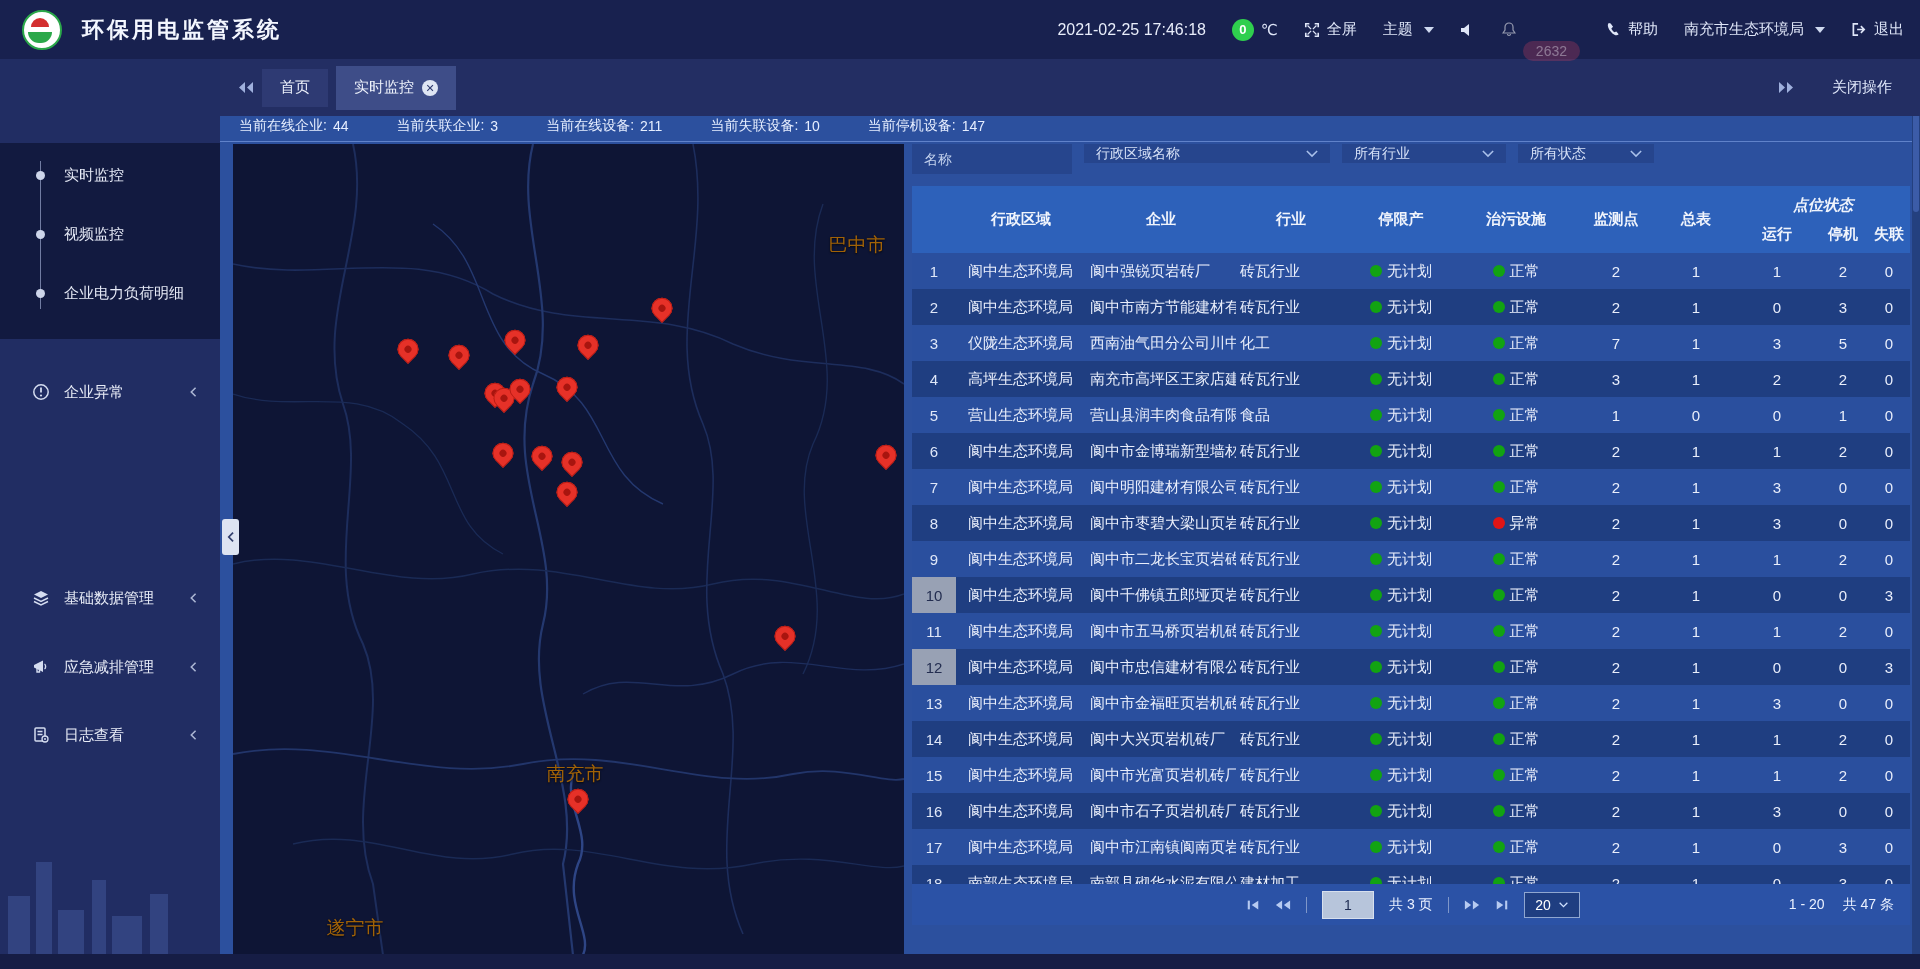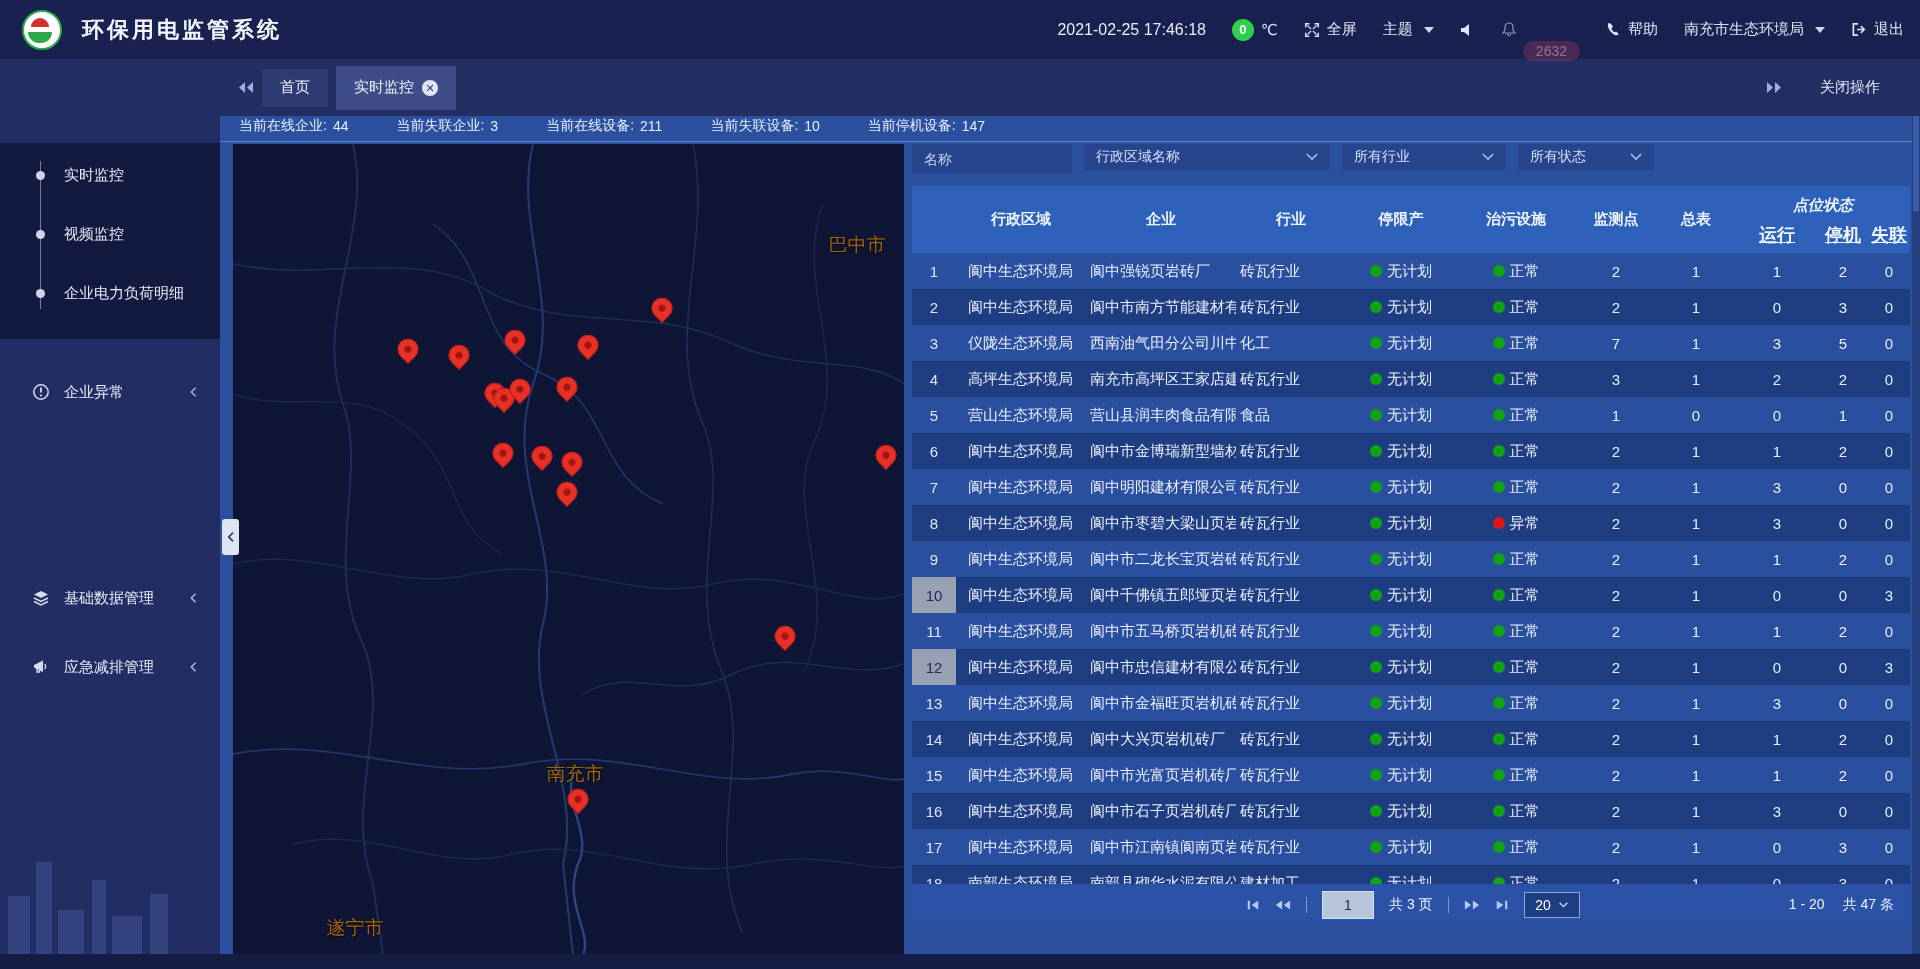--- a/index.html
+++ b/index.html
@@ -37,50 +37,50 @@
   .skyline div{position:absolute;bottom:0;background:rgba(96,126,205,.28);}
 
   
   .tabbar{left:220px;top:59px;width:1700px;height:57px;background:#232e63;display:flex;align-items:center;z-index:3;}
   .tab{height:38px;display:flex;align-items:center;padding:0 18px;margin-left:8px;color:#eef2fb;font-size:15px;cursor:pointer;}
   .tab.home{background:#2e3a73;}
   .tab.active{background:#3e4d88;height:44px;gap:8px;}
   .tab-close{width:16px;height:16px;border-radius:50%;background:#dfe6f4;color:#2e3a6e;font-size:11px;line-height:16px;
              text-align:center;font-weight:bold;cursor:pointer;}
   .tb-arrow{margin-left:18px;cursor:pointer;flex:none;}
-  .tb-right{margin-left:auto;display:flex;align-items:center;gap:38px;padding-right:40px;color:#dfe7fa;font-size:15px;}
+  .tb-right{margin-left:auto;display:flex;align-items:center;gap:38px;padding-right:28px;color:#dfe7fa;font-size:15px;}
 
   
   .stats{left:220px;top:111px;width:1700px;height:31px;display:flex;align-items:center;gap:48px;padding-left:19px;
          border-bottom:1px solid rgba(160,190,255,.45);box-sizing:border-box;color:#e6eeff;font-size:14px;}
   .stat{display:flex;gap:6px;align-items:center;}
 
   
   .map{left:233px;top:144px;width:671px;height:811px;background:#0e1535;overflow:hidden;}
   .city{position:absolute;color:#a16207;font-size:19px;text-shadow:0 1px 2px rgba(0,0,0,.8);transform:translate(-50%,-50%);white-space:nowrap;}
   .pin{position:absolute;width:21px;height:21px;background:#e63128;border-radius:50% 50% 50% 0;
        transform:translate(-50%,-92%) rotate(-45deg);box-shadow:inset 0 0 0 1px #b81d15;cursor:pointer;}
   .pin::after{content:"";position:absolute;left:7px;top:7px;width:7px;height:7px;border-radius:50%;background:#a8150f;}
   .collapse-handle{left:222px;top:519px;width:17px;height:36px;background:#dde4f2;border-radius:3px;z-index:6;
                    display:flex;align-items:center;justify-content:center;cursor:pointer;}
 
   
   .filters{left:912px;top:144px;width:998px;height:30px;display:flex;gap:12px;}
   .f-input{width:160px;height:30px;background:#26458d;border:none;color:#dbe5f8;font-size:14px;padding:0 12px;box-sizing:border-box;font-family:inherit;}
   .f-input::placeholder{color:#c3d2ee;}
-  .f-select{height:26px;background:#26458d;color:#d6e1f7;font-size:14px;display:flex;align-items:center;
+  .f-select{height:19px;background:#26458d;color:#d6e1f7;font-size:14px;display:flex;align-items:center;
             padding:0 12px;box-sizing:border-box;cursor:pointer;}
   .f-select .sp{flex:1;}
   .w246{width:246px;} .w164{width:164px;} .w136{width:136px;}
 
   .table{left:912px;top:186px;width:998px;height:698px;overflow:hidden;}
   .thead{position:relative;height:67px;background:#2d61ba;color:#f0f4fc;font-weight:bold;font-size:15px;}
   .hgrid,.trow{display:grid;grid-template-columns:44px 130px 150px 110px 110px 120px 80px 80px 82px 50px 42px;}
   .hgrid{height:67px;align-items:center;text-align:center;}
-  .hgrid .sub{padding-top:30px;font-size:18px;text-decoration:underline;}
+  .hgrid .sub{padding-top:30px;font-size:15px;}
   .group-label{position:absolute;top:10px;left:824px;width:174px;text-align:center;font-style:italic;font-weight:bold;font-size:15px;}
   .tbody{height:631px;overflow:hidden;}
   .trow{height:36px;align-items:center;font-size:15px;color:#e9eefb;cursor:pointer;}
   .trow:nth-child(odd){background:#2a4f9e;}
   .trow:nth-child(even){background:#1f3e81;}
   .cell{white-space:nowrap;overflow:hidden;}
   .idx{height:36px;display:flex;align-items:center;justify-content:center;color:#dfe7f8;}
   .idx.hl{background:#98a1b4;color:#232d50;}
   .pl12{padding-left:12px;} .pl4{padding-left:4px;}
   .status{display:flex;align-items:center;justify-content:center;gap:5px;}
@@ -219,20 +219,36 @@
         </svg>
     </span>
     <span>基础数据管理</span>
     <span class="mcaret">
       <svg width="10" height="12" viewBox="0 0 10 14">
           <path d="M8 2L3 7l5 5" stroke="#cfd9f0" stroke-width="1.8" fill="none"></path>
         </svg>
     </span>
   </div>
 
+  <div class="m-sec" style="top:658px">
+    <span class="micon">
+      <svg width="18" height="18" viewBox="0 0 18 18">
+          <rect x="3" y="2" width="10" height="13" rx="1" stroke="#d4dcf0" stroke-width="1.5" fill="none"></rect>
+          <path d="M5.5 5.5h5M5.5 8.5h5" stroke="#d4dcf0" stroke-width="1.3"></path>
+          <circle cx="13" cy="13" r="3" fill="#212d63" stroke="#d4dcf0" stroke-width="1.3"></circle>
+          <circle cx="13" cy="13" r="1" fill="#d4dcf0"></circle>
+        </svg>
+    </span>
+    <span>日志查看</span>
+    <span class="mcaret">
+      <svg width="10" height="12" viewBox="0 0 10 14">
+          <path d="M8 2L3 7l5 5" stroke="#cfd9f0" stroke-width="1.8" fill="none"></path>
+        </svg>
+    </span>
+  </div>
 
   <div class="skyline">
     <div style="left:8px;width:22px;height:58px;"></div>
     <div style="left:36px;width:16px;height:92px;"></div>
     <div style="left:58px;width:26px;height:44px;"></div>
     <div style="left:92px;width:14px;height:74px;"></div>
     <div style="left:112px;width:30px;height:38px;"></div>
     <div style="left:150px;width:18px;height:60px;"></div>
   </div>
 </div>

